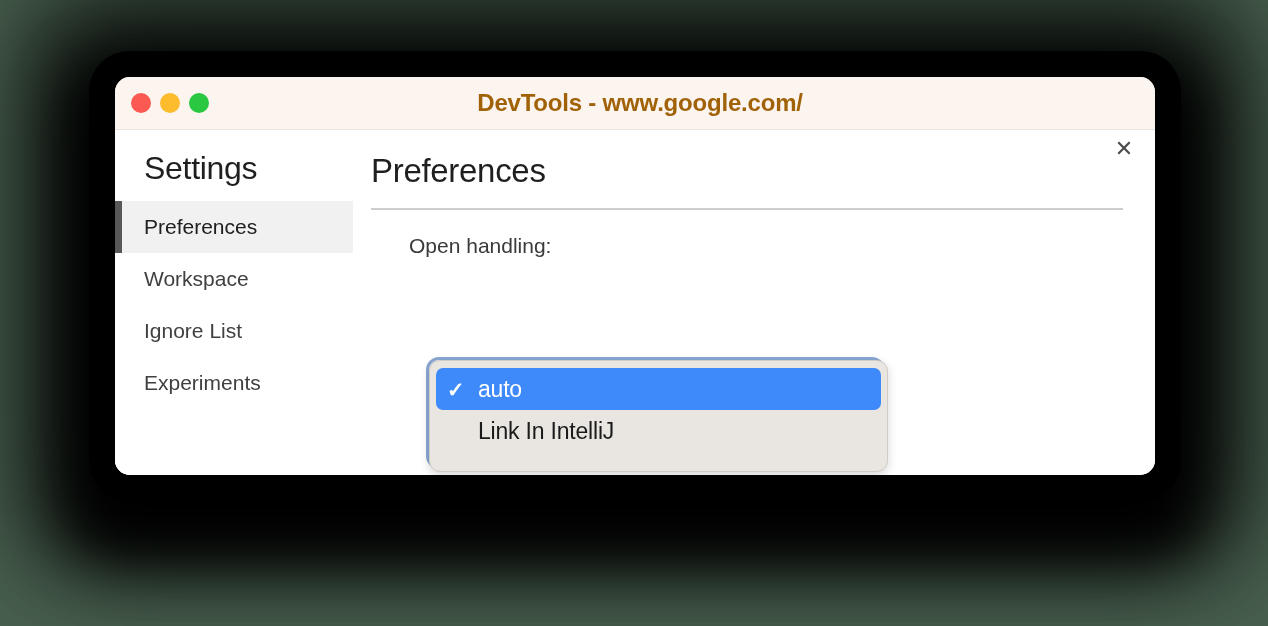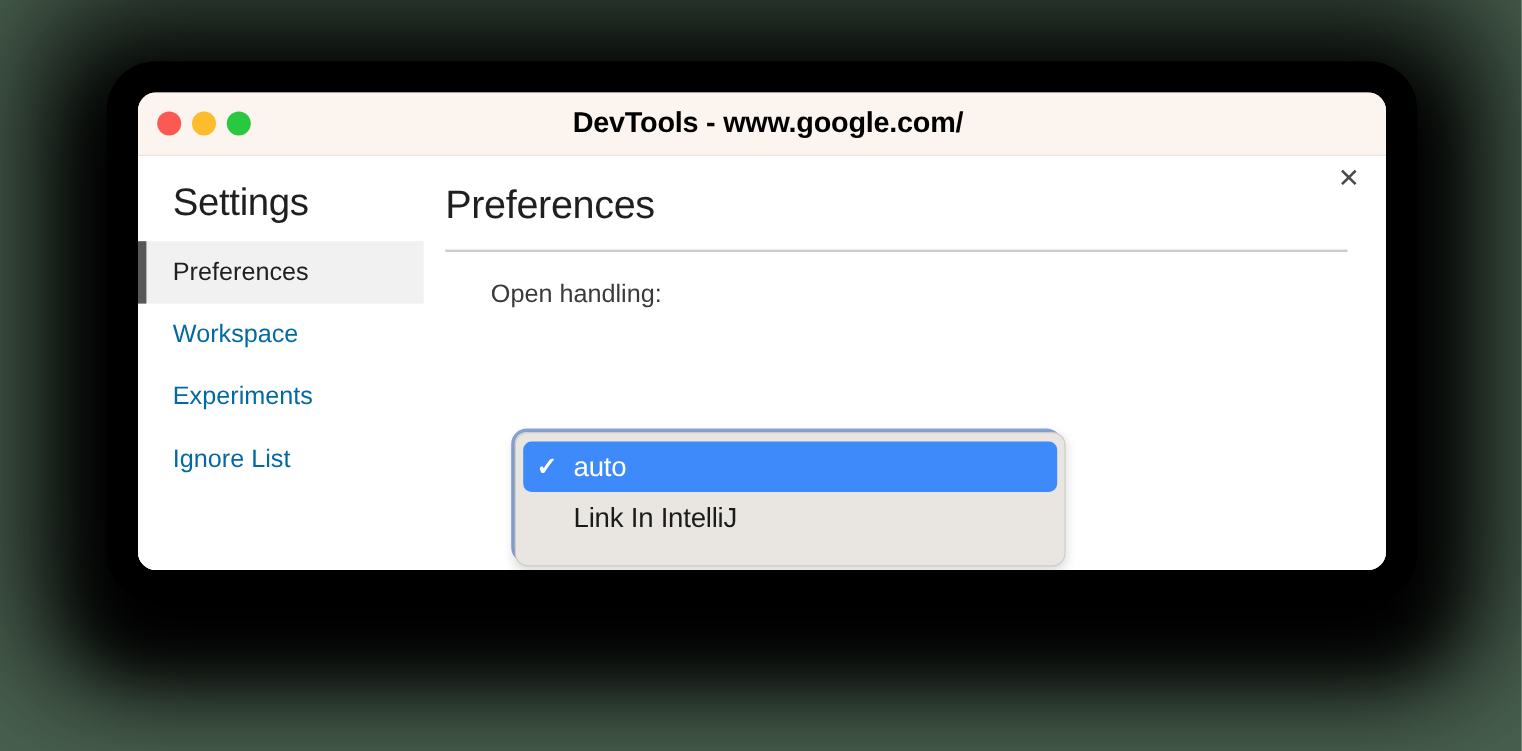--- a/index.html
+++ b/index.html
@@ -75,21 +75,21 @@
   }
   .light.red    { background: #fa5a52; }
   .light.yellow { background: #fdbb2e; }
   .light.green  { background: #2ac840; }
 
   #window-title {
     width: 100%;
     text-align: center;
     font-size: 24px;
     font-weight: bold;
-    color: #000000;
+    color: #a16207;
     letter-spacing: -0.2px;
     user-select: none;
     padding-left: 10px;
   }
 
   
   #window-body {
     position: relative;
     height: 413px;
     background: #ffffff;
@@ -111,21 +111,21 @@
     margin: 0;
     letter-spacing: -0.3px;
   }
   .nav-item {
     position: relative;
     height: 52px;
     display: flex;
     align-items: center;
     padding-left: 29px;
     font-size: 21px;
-    color: #0369a1;
+    color: #404040;
     cursor: pointer;
     user-select: none;
   }
   .nav-item.selected {
     background: #f1f1f1;
     color: #202020;
   }
   .nav-item.selected::before {
     content: "";
     position: absolute;
@@ -266,25 +266,25 @@
 
         <div class="nav-item selected">
           <span>Preferences</span>
         </div>
 
         <div class="nav-item">
           <span>Workspace</span>
         </div>
 
         <div class="nav-item">
+          <span>Ignore List</span>
+        </div>
+
+        <div class="nav-item">
           <span>Experiments</span>
-        </div>
-
-        <div class="nav-item">
-          <span>Ignore List</span>
         </div>
 
       </div>
 
       <div id="main">
 
         <div id="close-button">✕</div>
 
         <h2 id="panel-title">Preferences</h2>
 

